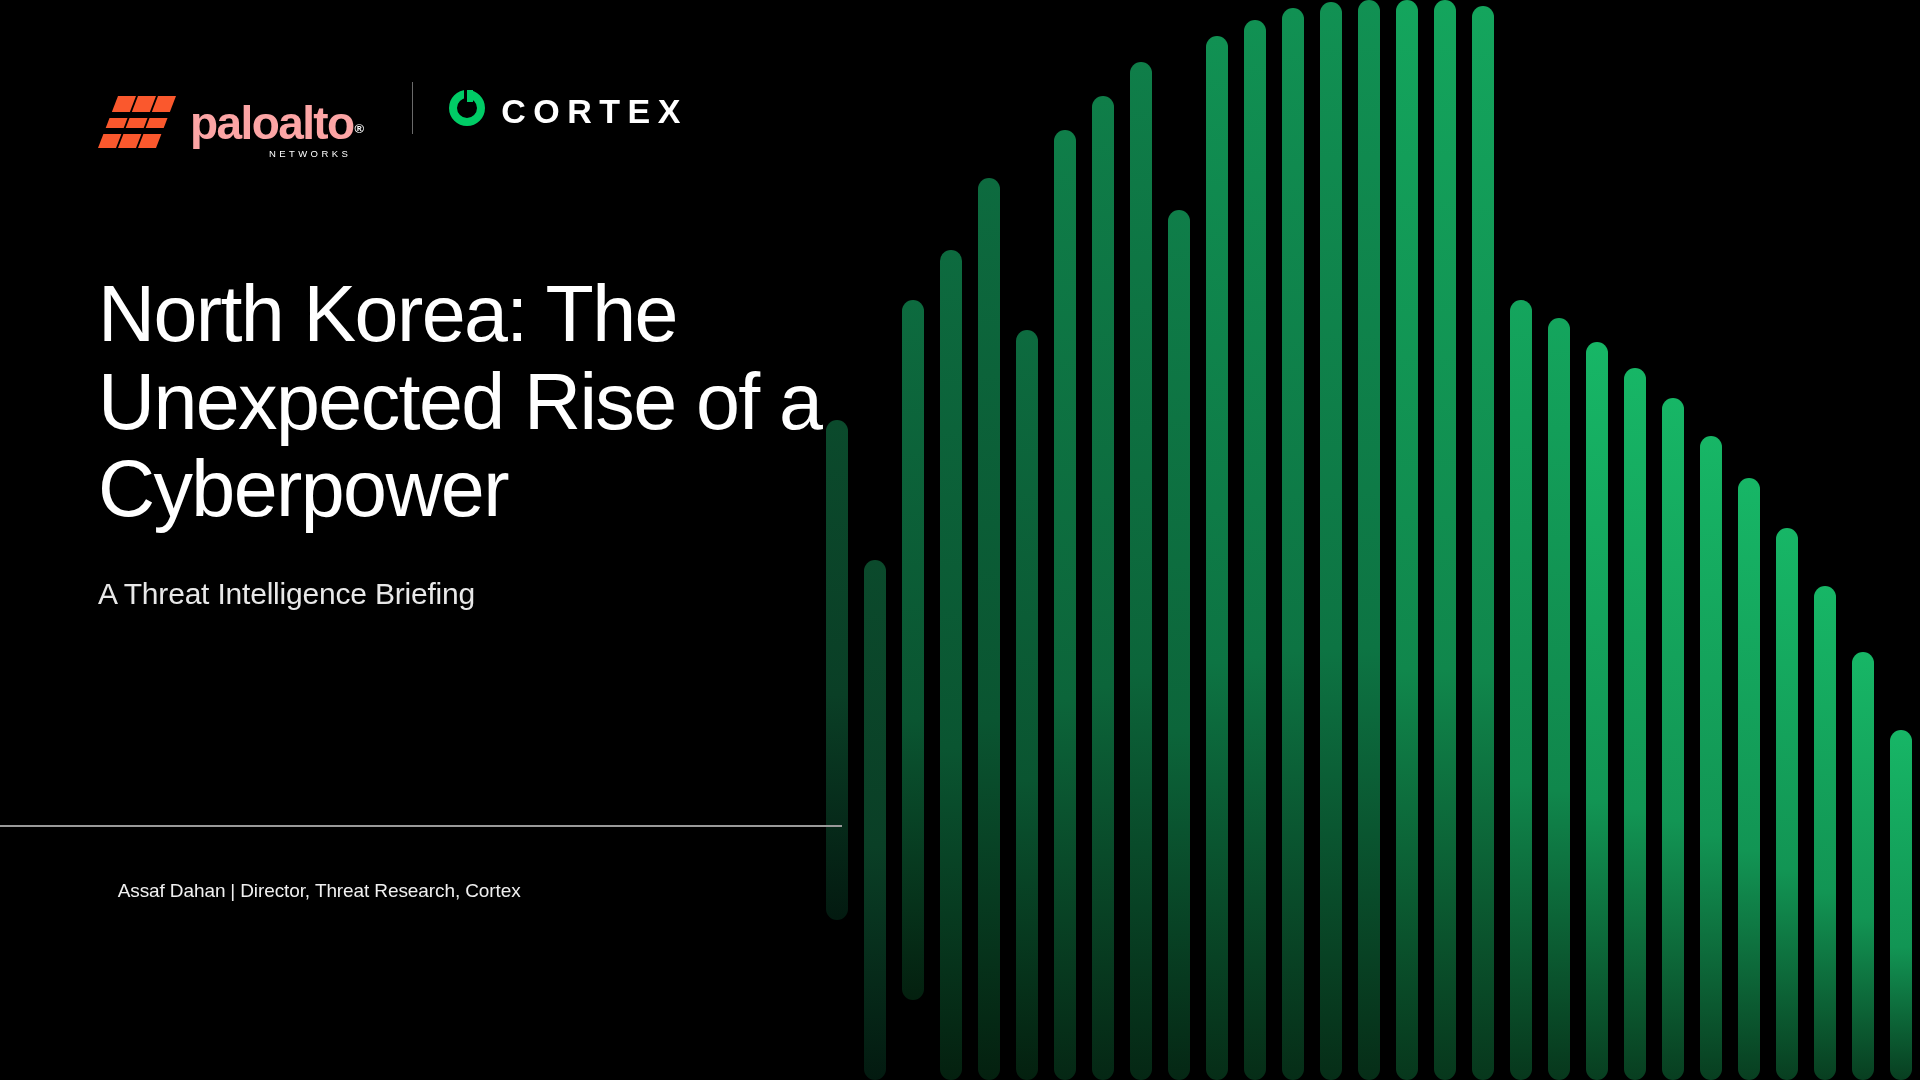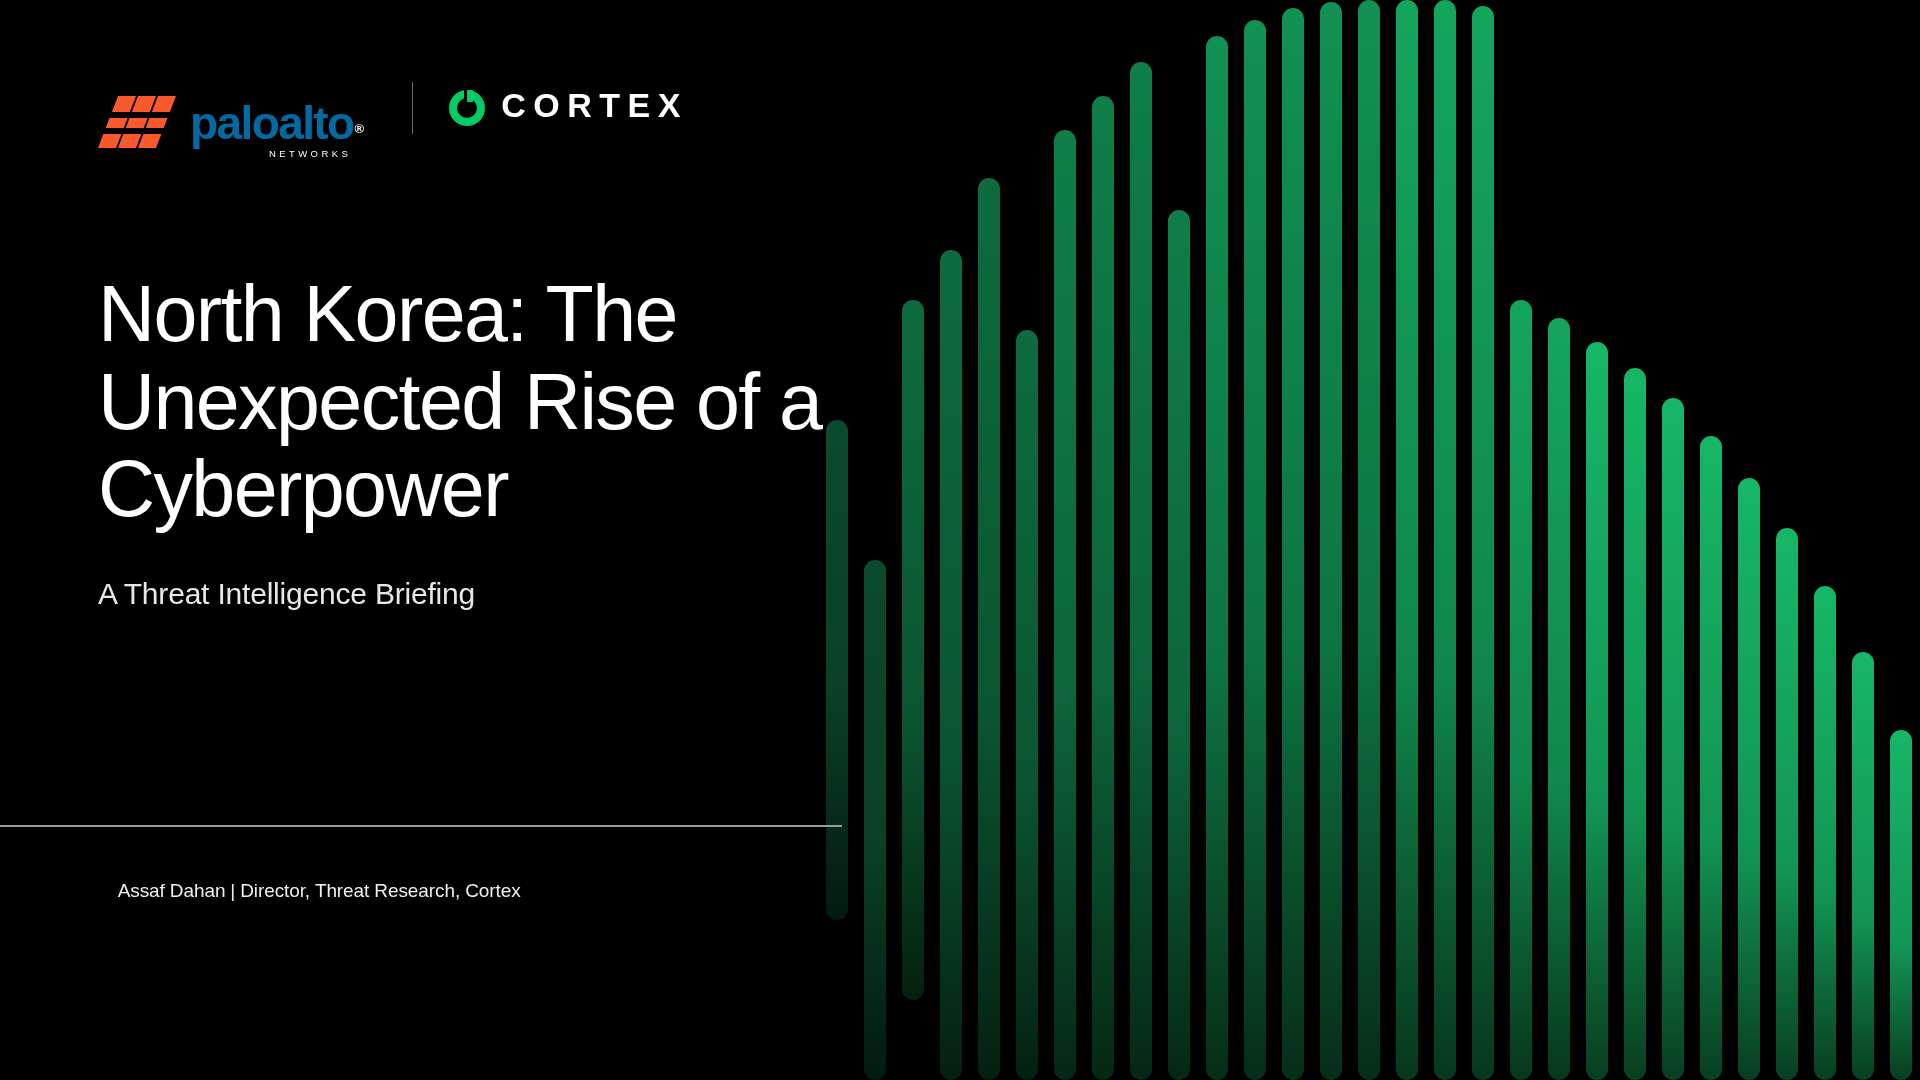--- a/index.html
+++ b/index.html
@@ -31,21 +31,21 @@
   .logo-lockup {
     position:absolute;
     left:98px; top:78px;
     display:flex; align-items:center; gap:0;
     height:60px;
   }
   .pan-logo { display:flex; align-items:flex-end; gap:14px; }
   .pan-mark { display:block; }
   .pan-wordblock { position:relative; padding-bottom:2px; }
   .pan-word {
-    color:#0369a1;
+    color:#fca5a5;
     font-size:46px;
     font-weight:700;
     letter-spacing:-1.6px;
     line-height:1;
     display:inline-block;
     margin-top:32px;
   }
   .pan-reg {
     color:#ffffff; font-size:13px; vertical-align:super;
     font-weight:700; margin-left:1px;
@@ -54,21 +54,21 @@
     position:absolute; right:13px; bottom:-11px;
     color:#ffffff;
     font-size:9.5px; font-weight:400;
     letter-spacing:3.4px;
   }
   .lockup-divider {
     width:1px; height:52px;
     background:#6a6a6a;
     margin:0 36px 0 48px;
   }
-  .cortex-logo { display:flex; align-items:flex-start; gap:16px; }
+  .cortex-logo { display:flex; align-items:flex-end; gap:16px; }
   .cortex-word {
     color:#ffffff;
     font-size:34px;
     font-weight:700;
     letter-spacing:7.5px;
     line-height:1;
   }
 
   
   .content {

